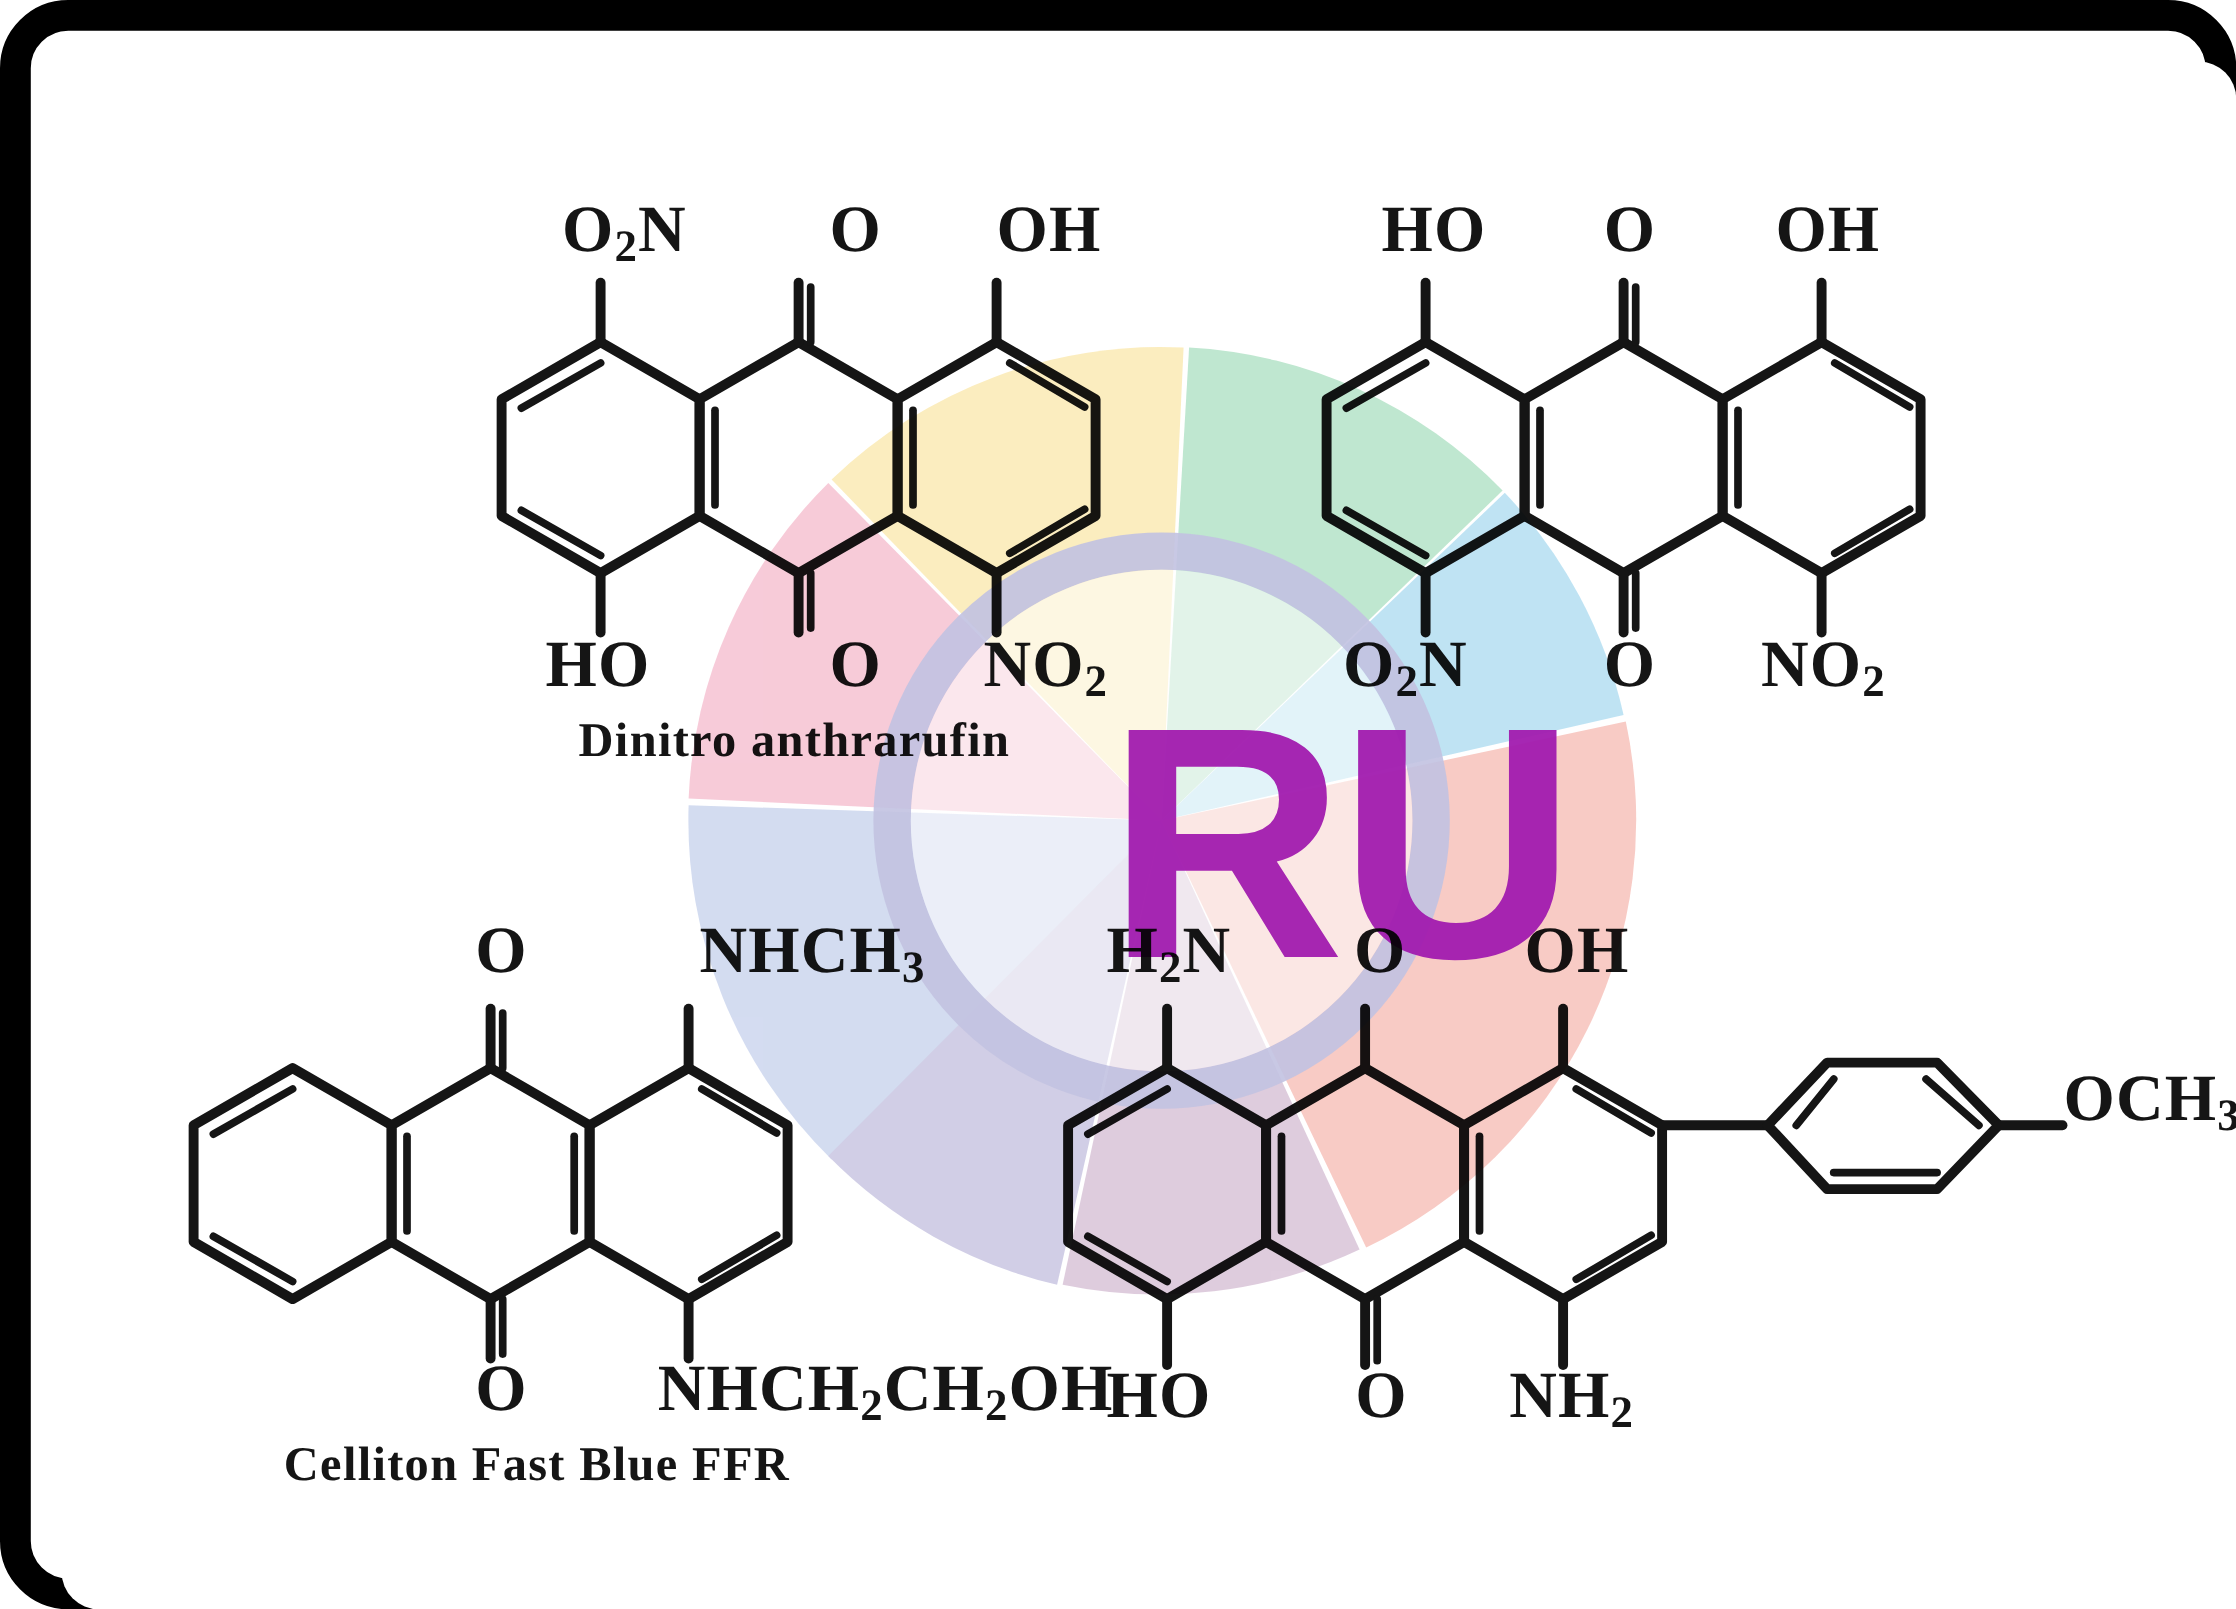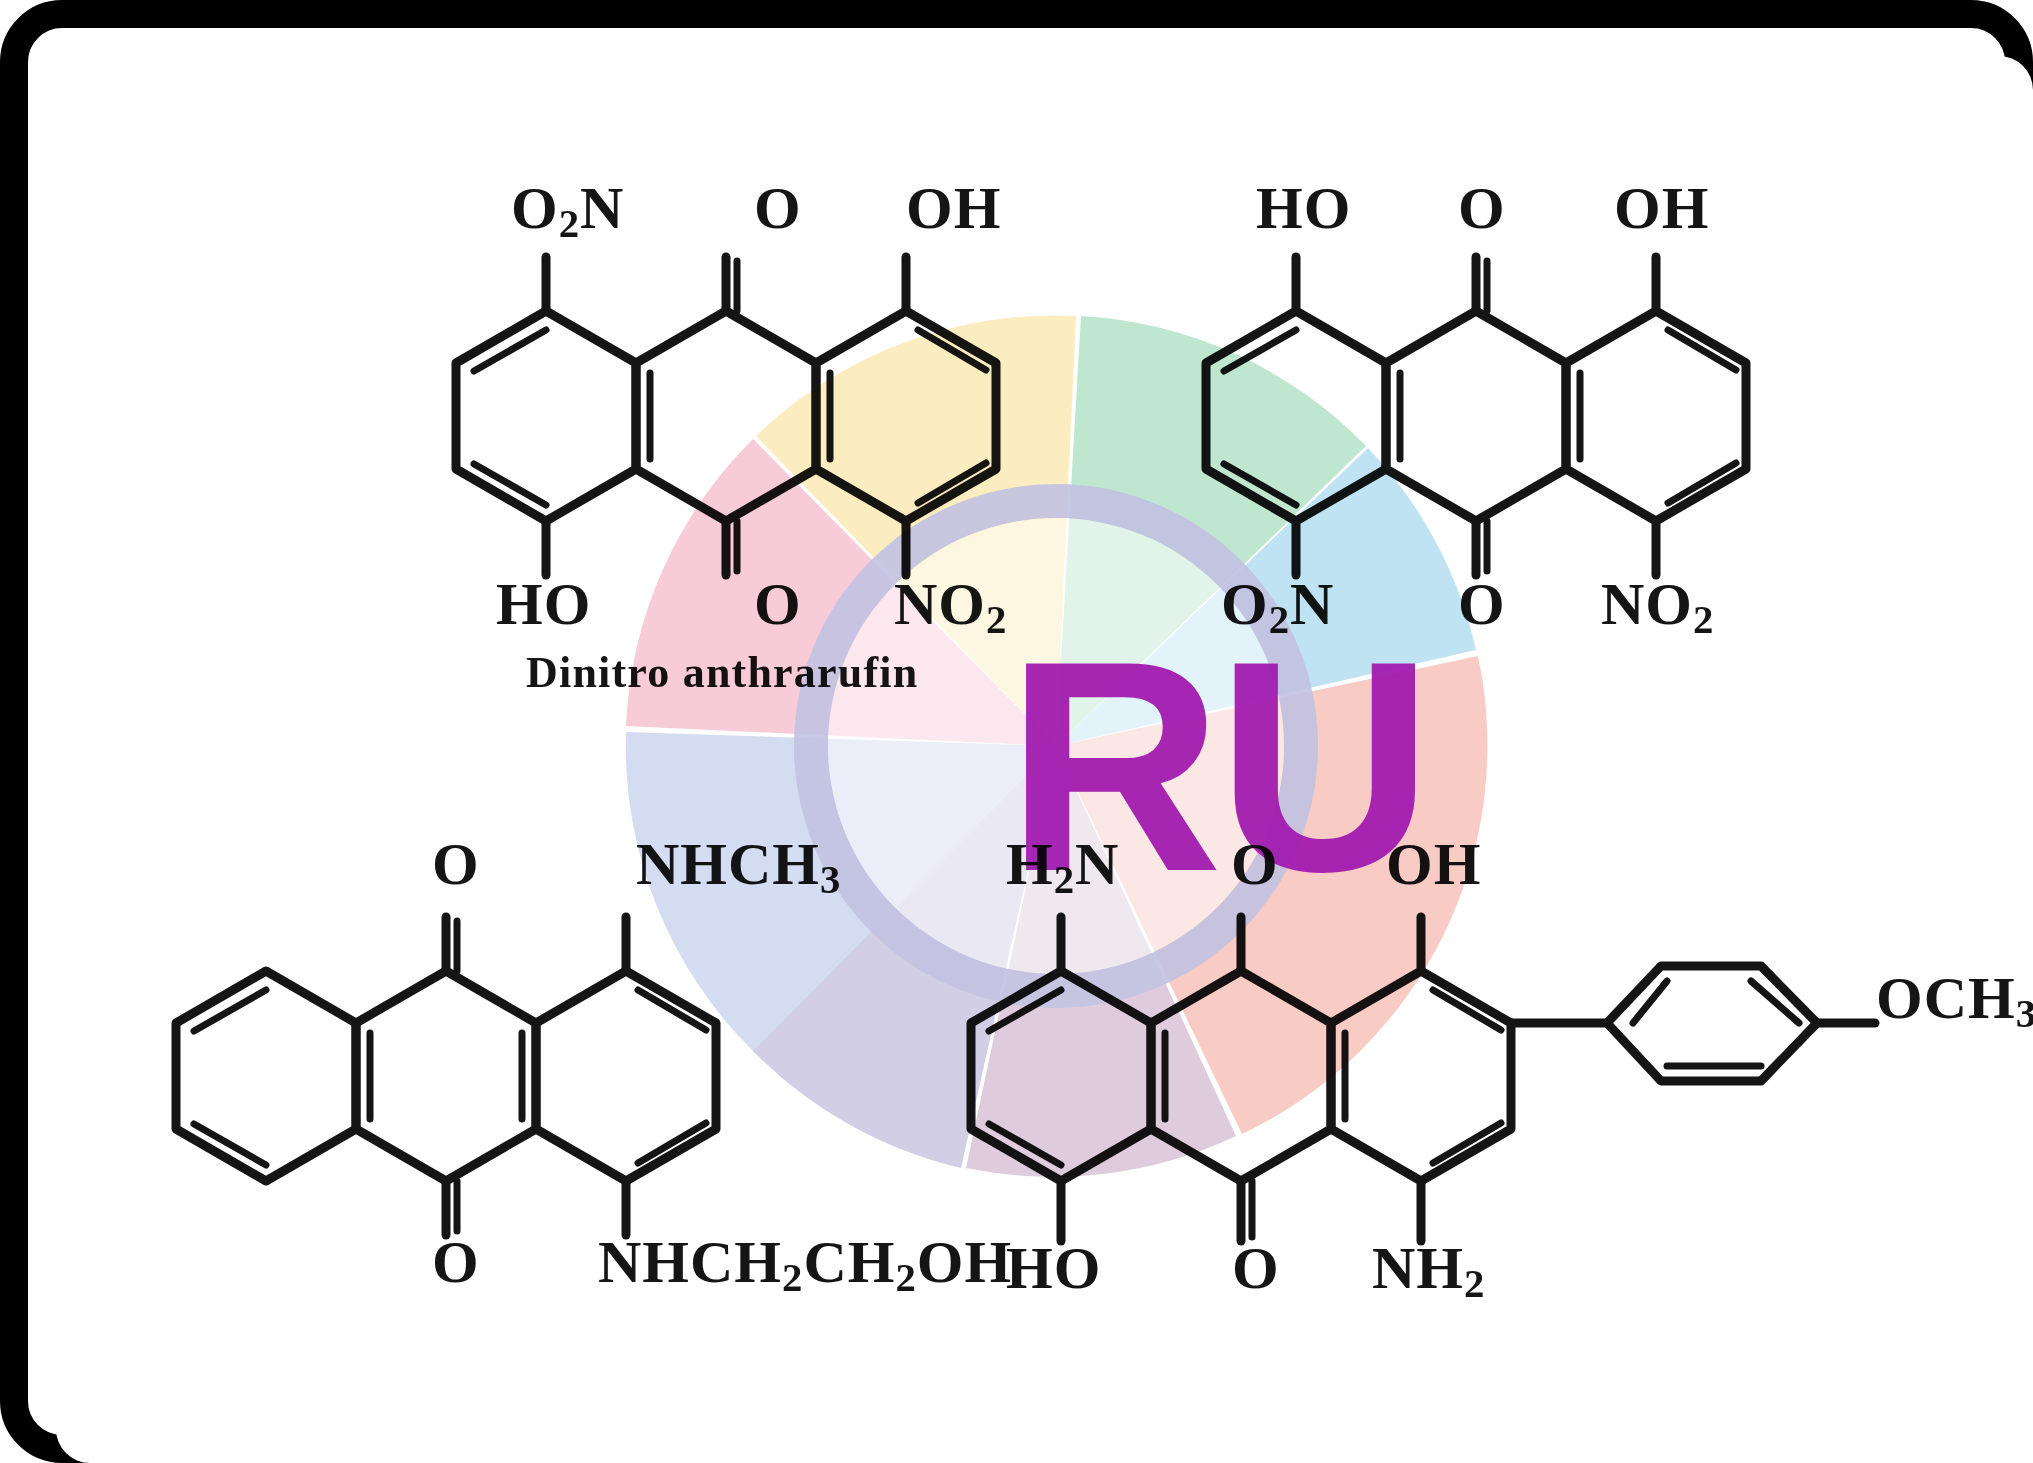--- a/index.html
+++ b/index.html
@@ -177,20 +177,21 @@
           <path d="M280 270 L280 324"></path>
           <path d="M291 270 L291 320" stroke-width="7"></path>
           <path d="M460 270 L460 324"></path>
         </g>
       </svg>
     </div>
     <div class="lbl l-at" style="left:376px; top:778px;">O</div>
     <div class="lbl l-at" style="left:580px; top:778px;">NHCH<sub>3</sub></div>
     <div class="lbl l-at" style="left:376px; top:1176px;">O</div>
     <div class="lbl l-at" style="left:542px; top:1176px;">NHCH<sub>2</sub>CH<sub>2</sub>OH</div>
+    <div class="lbl l-cap" style="left:202px; top:1253px;">Celliton Fast Blue FFR</div>
 
     <div class="struct" style="left:905px; top:855px;">
       <svg width="1000" height="340" viewBox="0 0 1000 340">
         <g fill="none" stroke="#151515" stroke-width="9" stroke-linecap="round" stroke-linejoin="round">
 
           <path d="M100 60 L10 112 L10 218 L100 270 L190 218 L190 112 Z"></path>
           <path d="M28 120 L100 79" stroke-width="7"></path>
           <path d="M28 213 L100 254" stroke-width="7"></path>
 
           <path d="M190 112 L280 60 L370 112 L370 218 L280 270 L190 218 Z"></path>

